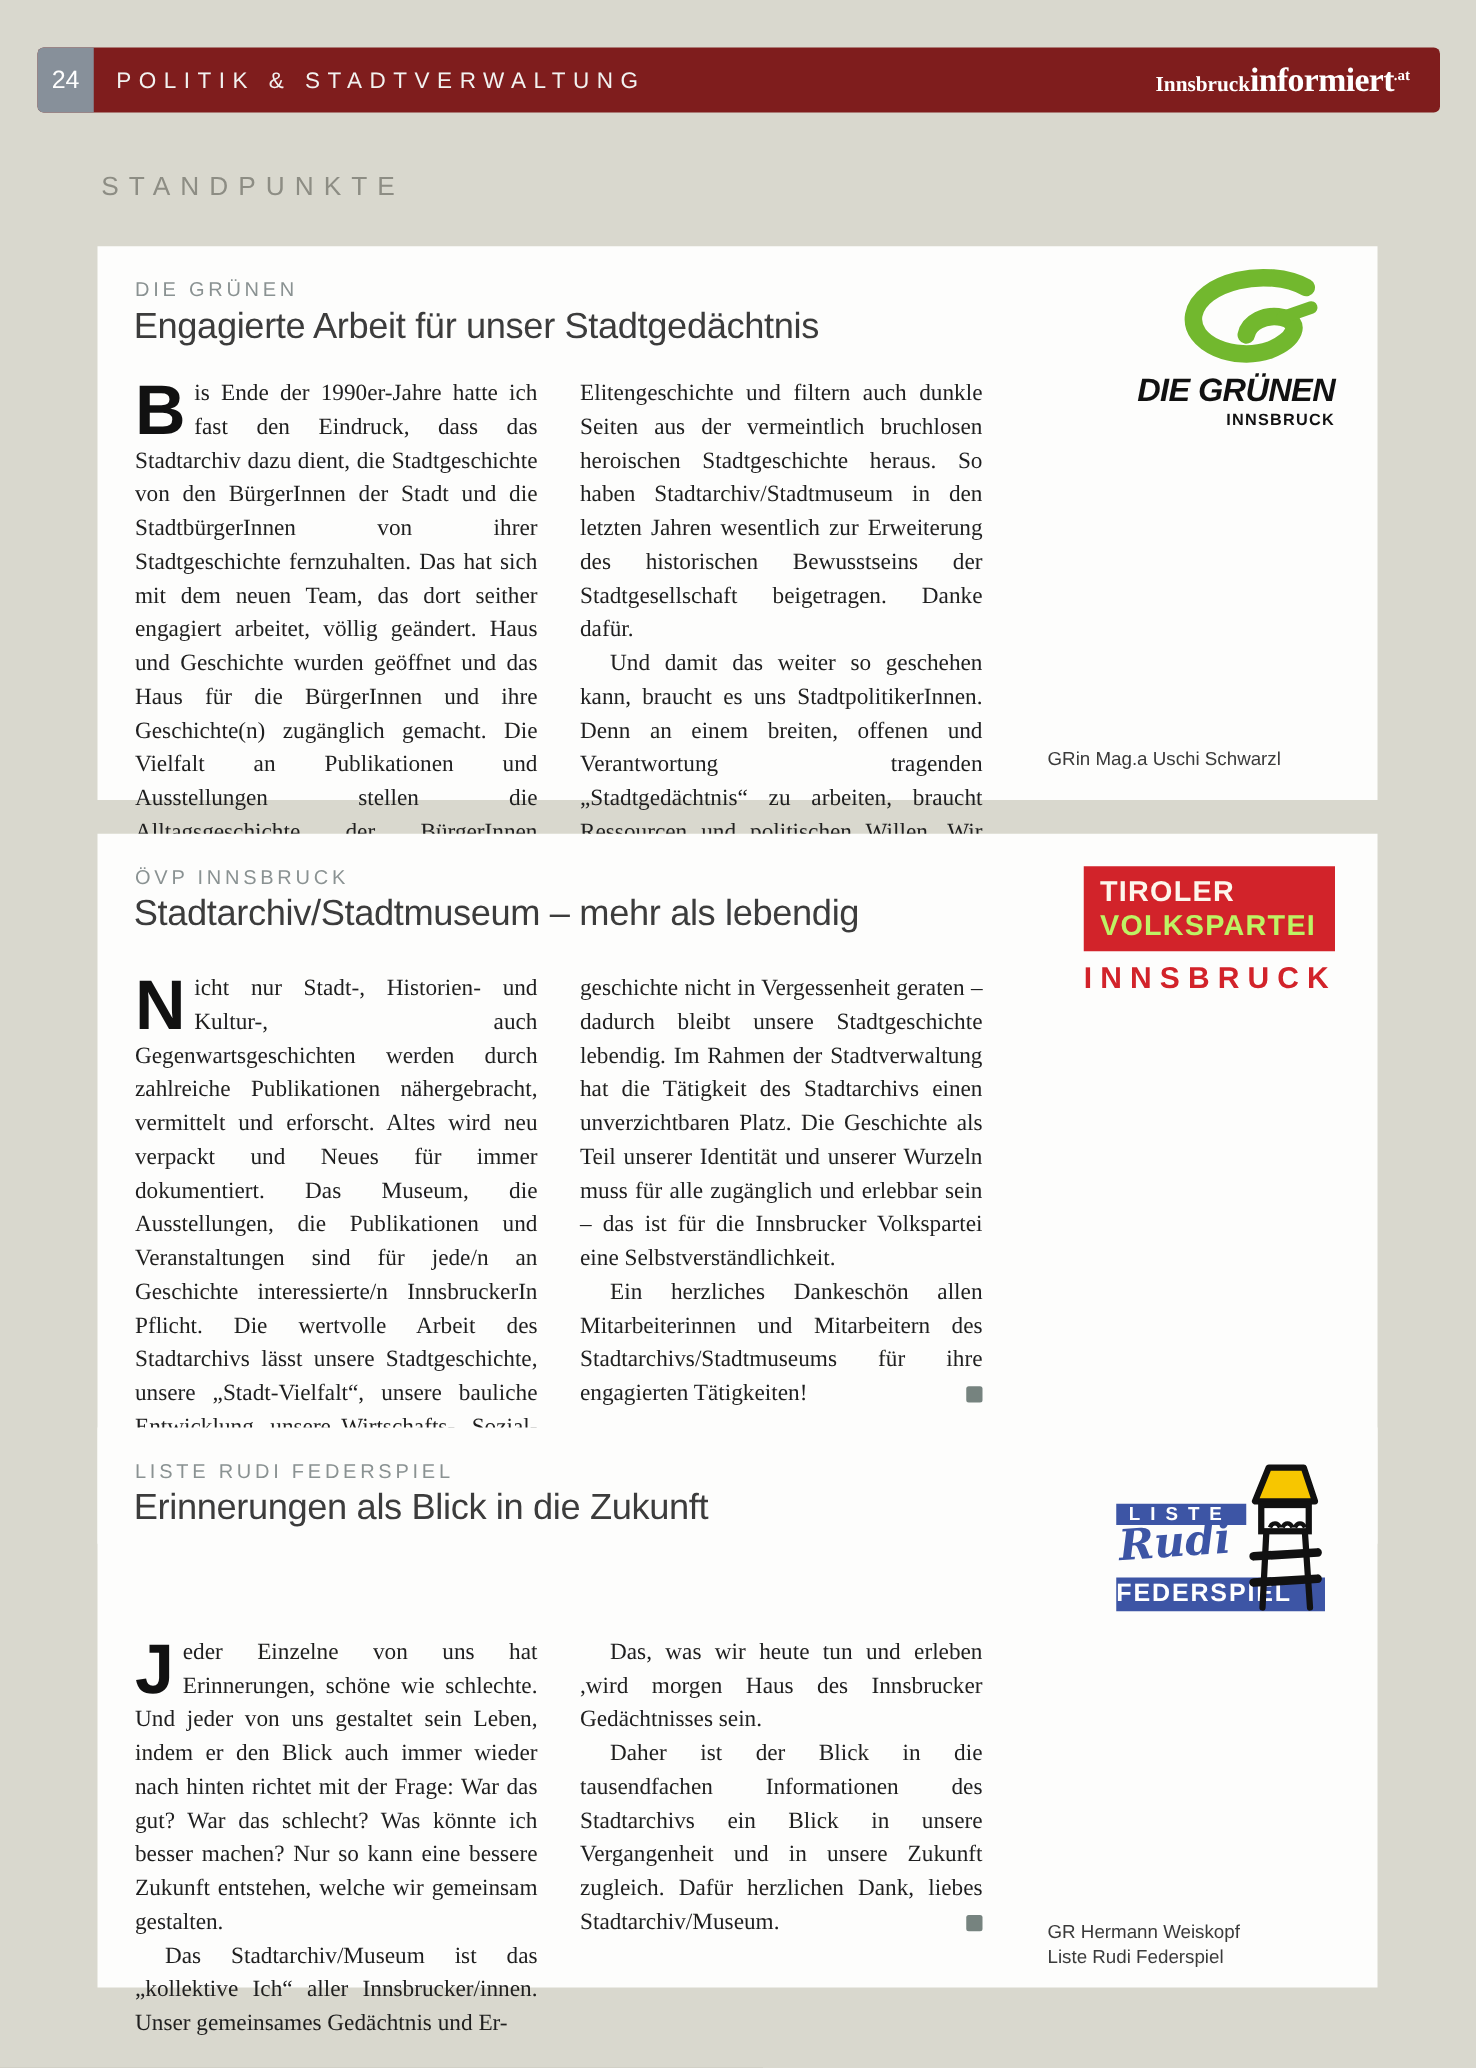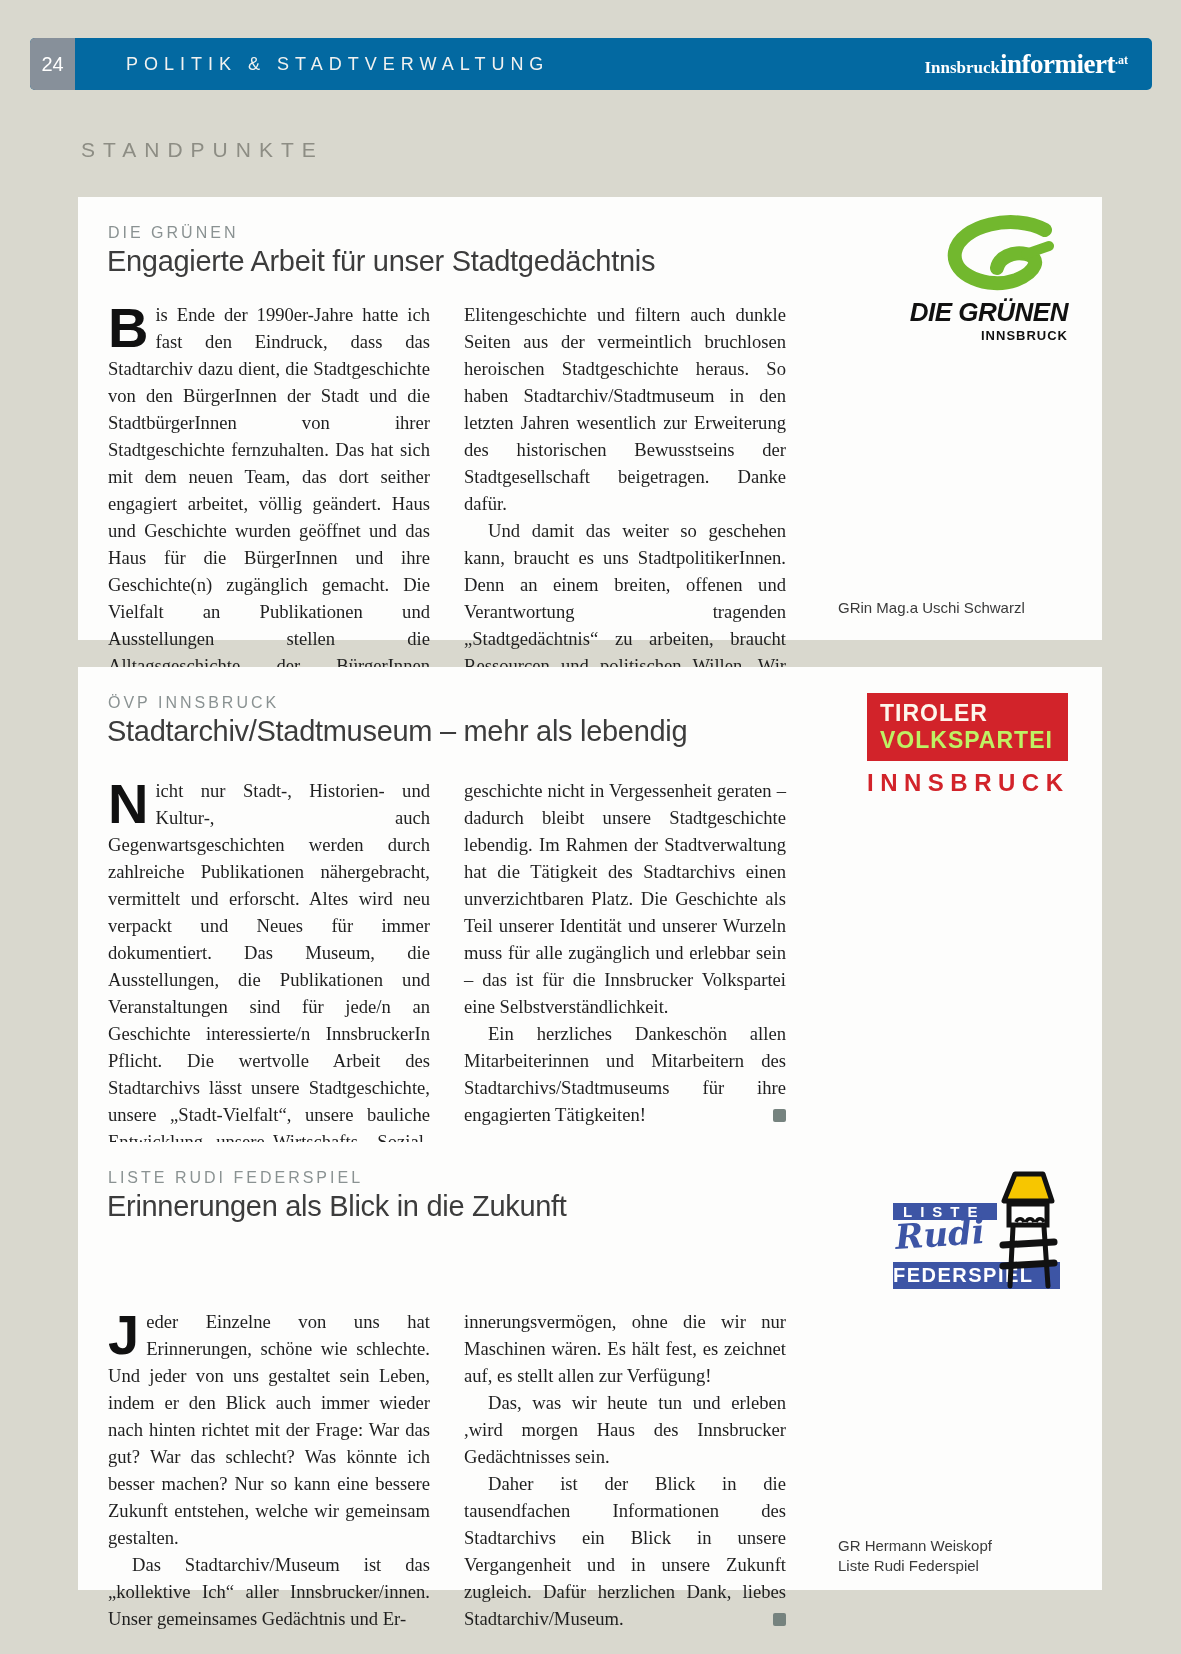--- a/index.html
+++ b/index.html
@@ -1,24 +1,24 @@
 <!DOCTYPE html>
 <html><head>
 <meta charset="utf-8">
 <style>
   * { margin:0; padding:0; box-sizing:border-box; }
   body { background:#b9b8ae; font-family:"Liberation Sans", sans-serif; }
   .page { position:relative; width:1181px; height:1654px; background:#d9d8ce; overflow:hidden; margin:0 auto; }
 
   
   .header { position:absolute; left:30px; top:38px; width:1122px; height:52px;
-            background:#0369a1; border-radius:5px; display:flex; align-items:center; }
+            background:#7f1d1d; border-radius:5px; display:flex; align-items:center; }
   .pagebox { width:45px; height:52px; background:#87909a; border-radius:5px 0 0 5px;
              color:#fff; font-size:20px; display:flex; align-items:center; justify-content:center; }
-  .section-title { margin-left:51px; color:#f2f2f0; font-size:18px; letter-spacing:6px; font-weight:400; }
+  .section-title { margin-left:18px; color:#f2f2f0; font-size:18px; letter-spacing:6px; font-weight:400; }
   .brand { margin-left:auto; padding-right:24px; color:#fff; font-family:"Liberation Serif", serif; white-space:nowrap; }
   .brand .b1 { font-size:17px; font-weight:700; }
   .brand .b2 { font-size:27px; font-weight:700; letter-spacing:-0.5px; }
   .brand .b3 { font-size:12px; font-weight:700; vertical-align:9px; }
 
   .standpunkte { position:absolute; left:81px; top:138px; color:#8d8d84;
                  font-size:21px; letter-spacing:8px; font-weight:500; }
 
   
   .card { position:absolute; left:78px; width:1024px; background:#fdfdfc; }
@@ -144,21 +144,20 @@
 
   <section class="card card3">
     <div class="kicker">LISTE RUDI FEDERSPIEL</div>
     <h1 class="title">Erinnerungen als Blick in die Zukunft</h1>
     <div class="textwrap">
       <div class="col">
         <p class="body"><span class="dropcap">J</span><span>eder Einzelne von uns hat Erinnerungen, schöne wie schlechte. Und jeder von uns gestaltet sein Leben, indem er den Blick auch immer wieder nach hinten richtet mit der Frage: War das gut? War das schlecht? Was könnte ich besser machen? Nur so kann eine bessere Zukunft entstehen, welche wir gemeinsam gestalten.</span></p>
         <p class="body cont">Das Stadtarchiv/Museum ist das „kollektive Ich“ aller Innsbrucker/innen. Unser gemeinsames Gedächtnis und Er-</p>
       </div>
       <div class="col">
-        <p class="body">innerungsvermögen, ohne die wir nur Maschinen wären. Es hält fest, es zeichnet auf, es stellt allen zur Verfügung!</p>
         <p class="body cont">Das, was wir heute tun und erleben ,wird morgen Haus des Innsbrucker Gedächtnisses sein.</p>
         <p class="body cont endwrap"><span>Daher ist der Blick in die tausendfachen Informationen des Stadtarchivs ein Blick in unsere Vergangenheit und in unsere Zukunft zugleich. Dafür herzlichen Dank, liebes Stadtarchiv/Museum.</span><span class="endmark"></span></p>
       </div>
     </div>
     <div class="rail">
       <div class="logo-fed">
         <svg class="fed-tower" width="66" height="122" viewBox="0 0 66 122">
           <polygon points="10,33 58,33 49,6 21,6" fill="#f7c600" stroke="#111" stroke-width="5" stroke-linejoin="round"></polygon>
           <rect x="15" y="36" width="38" height="21" fill="#fff" stroke="#111" stroke-width="5"></rect>
           <path d="M22 54 a4.5 6 0 0 1 8 0 M32 54 a4.5 6 0 0 1 8 0 M42 54 a4.5 6 0 0 1 8 0" stroke="#111" stroke-width="3.5" fill="none"></path>

